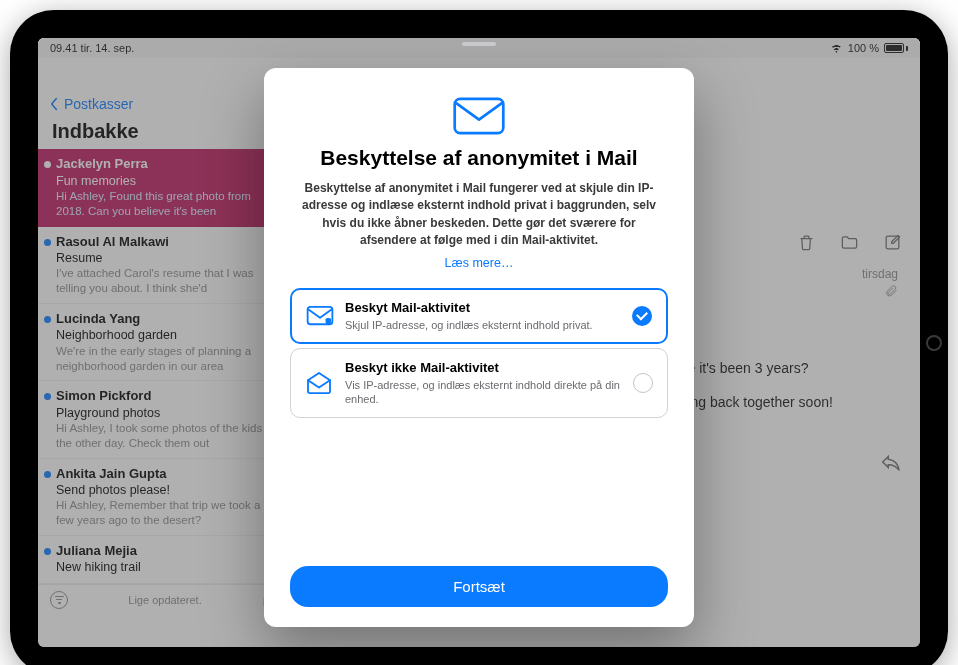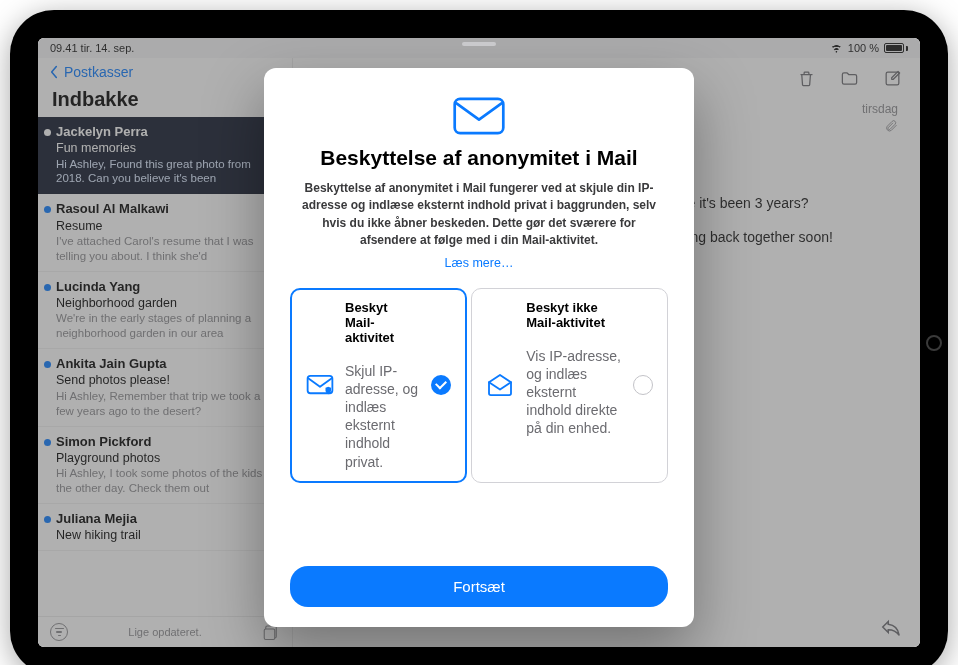--- a/index.html
+++ b/index.html
@@ -32,28 +32,28 @@
       radial-gradient(circle at 50% 100%, transparent 3px, #111 3.5px, #111 4.5px, transparent 5px),
       radial-gradient(circle at 50% 100%, transparent 6px, #111 6.5px, #111 7.5px, transparent 8px);
     clip-path: polygon(0 0, 100% 0, 50% 100%);
   }
   .battery { display:flex; align-items:center; gap:2px; }
   .battery .body { width:20px; height:10px; border:1px solid #111; border-radius:2px; position:relative; }
   .battery .body::after{content:"";position:absolute;inset:1px;background:#111;border-radius:1px;}
   .battery .tip { width:2px; height:5px; background:#111; border-radius:0 1px 1px 0; }
 
   
-  .app { position:absolute; inset:0; top:20px; display:flex; }
+  .app { position:absolute; inset:0; top:20px; display:flex;align-items:center; }
   .sidebar { width: 255px; background:#fff; border-right:1px solid rgba(0,0,0,.08); display:flex; flex-direction:column; }
   .nav { display:flex; align-items:center; gap:4px; padding:6px 10px; color:#0a7aff; font-size:14px; }
   .nav svg { width:12px; height:14px; }
   h1.inbox { font-size:20px; font-weight:700; padding:2px 14px 6px; }
   .list { flex:1; overflow:hidden; }
   .row { padding:7px 14px 7px 18px; border-bottom:1px solid rgba(0,0,0,.06); position:relative; }
-  .row.sel { background:#0f172a; color:#fff; }
+  .row.sel { background:#be185d; color:#fff; }
   .row.sel .prev { color:#dce9ff; }
   .row.unread::before { content:""; position:absolute; left:6px; top:12px; width:7px; height:7px; border-radius:50%; background:#0a7aff;}
   .row.sel.unread::before{ background:#fff;}
   .from { font-size:13px; font-weight:600; line-height:1.25; }
   .subj { font-size:12.5px; font-weight:400; line-height:1.3; }
   .prev { font-size:11.5px; color:#8a8a8e; line-height:1.3; white-space:pre-line; overflow:hidden; max-height:30px;}
   .sidebar-foot { display:flex; align-items:center; justify-content:space-between; padding:6px 12px; border-top:1px solid rgba(0,0,0,.08); font-size:11px; color:#8a8a8e;}
   .circ { width:18px; height:18px; border:1.5px solid #8a8a8e; border-radius:50%; display:flex;align-items:center;justify-content:center;}
   .circ .ln{width:9px;height:1.3px;background:#8a8a8e;margin:1px 0;border-radius:1px;}
   .circ-stack{display:flex;flex-direction:column;align-items:center;}
@@ -78,28 +78,28 @@
     top:30px; bottom:20px; width:430px;
     background:#fff; border-radius:12px; box-shadow:0 24px 60px rgba(0,0,0,.35);
     display:flex; flex-direction:column; padding:28px 26px 20px; overflow:hidden;
   }
   .sheet .hero{ text-align:center; }
   .hero-ico{ display:flex; justify-content:center; margin-bottom:10px;}
   .hero-ico svg{ width:54px; height:40px; stroke:#0a7aff; fill:none; stroke-width:3; stroke-linejoin:round; stroke-linecap:round;}
   .sheet h2{ font-size:21px; font-weight:700; text-align:center; margin-bottom:10px;}
   .sheet .desc{ font-size:12px; color:#3a3a3c; text-align:center; line-height:1.45; padding:0 4px;font-weight:bold;}
   .sheet .more{ display:block; text-align:center; color:#0a7aff; font-size:12.5px; margin-top:6px; margin-bottom:18px; text-decoration:none;}
-  .opts{ display:flex; flex-direction:row; gap:4px;justify-content:center; }
+  .opts{ display:flex; flex-direction:column; gap:4px;justify-content:center; }
   .opt{
     border:1.5px solid #d2d2d7; border-radius:10px; padding:11px 46px 11px 54px; position:relative;
     cursor:pointer;
   }
   .opt.selected{ border-color:#0a7aff; border-width:2px; padding:10px 45px 10px 53px;}
   .opt .t{ font-size:13px; font-weight:600; }
-  .opt .d{ font-size:14px; color:#6b6b70; line-height:1.3; margin-top:17px;}
+  .opt .d{ font-size:11px; color:#6b6b70; line-height:1.3; margin-top:3px;}
   .opt .left-ico{ position:absolute; left:14px; top:50%; transform:translateY(-50%); width:28px;height:22px;}
   .opt .left-ico svg{width:100%;height:100%;stroke:#0a7aff;fill:none;stroke-width:2;stroke-linejoin:round;stroke-linecap:round;}
   .opt .chk{ position:absolute; right:14px; top:50%; transform:translateY(-50%); width:20px;height:20px;border-radius:50%;}
   .opt.selected .chk{ background:#0a7aff; }
   .opt.selected .chk::after{content:"";position:absolute;left:5px;top:5px;width:8px;height:5px;border-left:2px solid #fff;border-bottom:2px solid #fff;transform:rotate(-45deg);}
   .opt:not(.selected) .chk{ border:1.5px solid #c3c3c8; }
   .sheet .cta{
     margin-top:auto; background:#0a7aff; color:#fff; border:none; border-radius:18px;
     font-size:15px; font-weight:500; padding:12px; cursor:pointer;
   }
@@ -145,28 +145,28 @@
               <div class="from">Rasoul Al Malkawi</div>
               <div class="subj">Resume</div>
               <div class="prev">I've attached Carol's resume that I was telling you about. I think she'd</div>
             </div>
             <div class="row unread">
               <div class="from">Lucinda Yang</div>
               <div class="subj">Neighborhood garden</div>
               <div class="prev">We're in the early stages of planning a neighborhood garden in our area</div>
             </div>
             <div class="row unread">
+              <div class="from">Simon Pickford</div>
+              <div class="subj">Playground photos</div>
+              <div class="prev">Hi Ashley, I took some photos of the kids the other day. Check them out</div>
+            </div>
+            <div class="row unread">
               <div class="from">Ankita Jain Gupta</div>
               <div class="subj">Send photos please!</div>
               <div class="prev">Hi Ashley, Remember that trip we took a few years ago to the desert?</div>
-            </div>
-            <div class="row unread">
-              <div class="from">Simon Pickford</div>
-              <div class="subj">Playground photos</div>
-              <div class="prev">Hi Ashley, I took some photos of the kids the other day. Check them out</div>
             </div>
             <div class="row unread">
               <div class="from">Juliana Mejia</div>
               <div class="subj">New hiking trail</div>
               <div class="prev"></div>
             </div>
           </div>
         <div class="sidebar-foot">
           <div class="circ">
               <div class="circ-stack">

